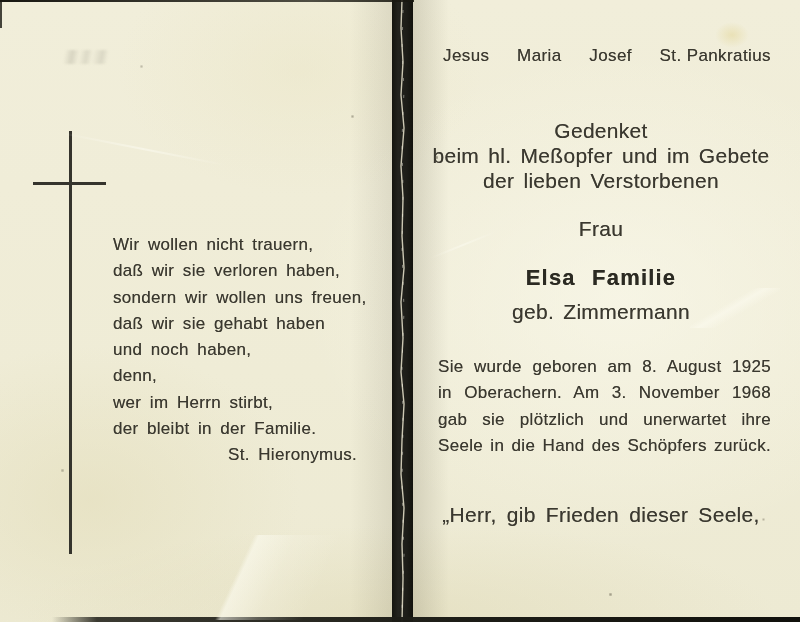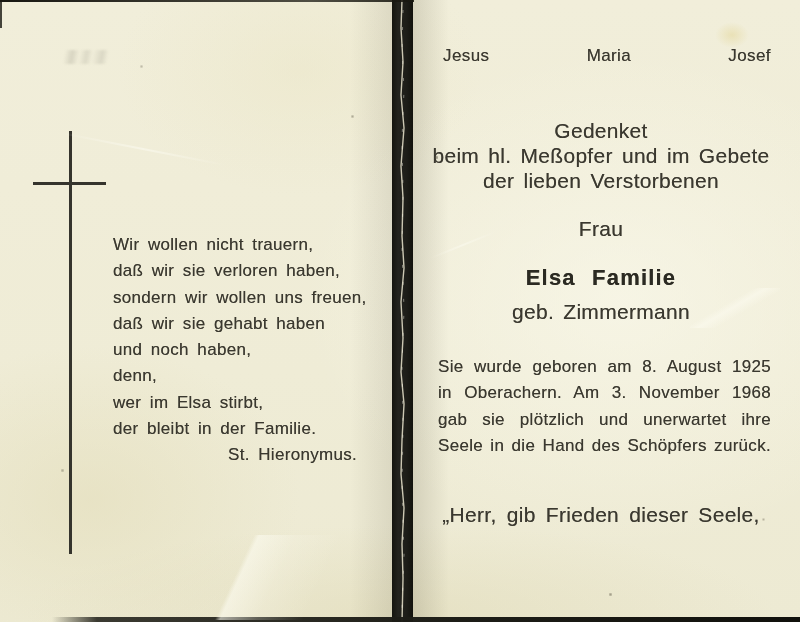--- a/index.html
+++ b/index.html
@@ -149,41 +149,42 @@
       <div class="cross-h"></div>
     </div>
 
     <div class="poem">
       <div>Wir wollen nicht trauern,</div>
       <div>daß wir sie verloren haben,</div>
       <div>sondern wir wollen uns freuen,</div>
       <div>daß wir sie gehabt haben</div>
       <div>und noch haben,</div>
       <div>denn,</div>
-      <div>wer im Elsa stirbt,</div>
+      <div>wer im Herrn stirbt,</div>
       <div>der bleibt in der Familie.</div>
       <div class="poem-attribution">St. Hieronymus.</div>
     </div>
   </div>
 
   <div class="fold-shadow-left"></div>
   <div class="fold-band">
     <svg width="21" height="622" viewBox="0 0 21 622">
       <polyline points="10,0 9,28 11,62 9,95 12,128 9,166 11,198 10,236 12,268 9,302 11,338 9,372 12,404 10,440 9,474 12,508 10,544 11,578 10,622" fill="none" stroke="#ded9c3" stroke-width="1.4" opacity="0.9"></polyline>
       <polyline points="11,10 10,50 12,90 10,140 11,190 10,250 12,310 10,365 11,425 10,490 12,555 10,610" fill="none" stroke="#fffdf0" stroke-width="0.8" opacity="0.55" stroke-dasharray="3 14"></polyline>
     </svg>
   </div>
   <div class="fold-shadow-right"></div>
 
   <div class="right-panel">
 
     <div class="invocation">
       <span>Jesus</span>
       <span>Maria</span>
       <span>Josef</span>
+      <span>St. Pankratius</span>
     </div>
 
     <div class="centered memorial-appeal">
       <div>Gedenket</div>
       <div>beim hl. Meßopfer und im Gebete</div>
       <div>der lieben Verstorbenen</div>
     </div>
 
     <div class="centered deceased-title">Frau</div>
 

